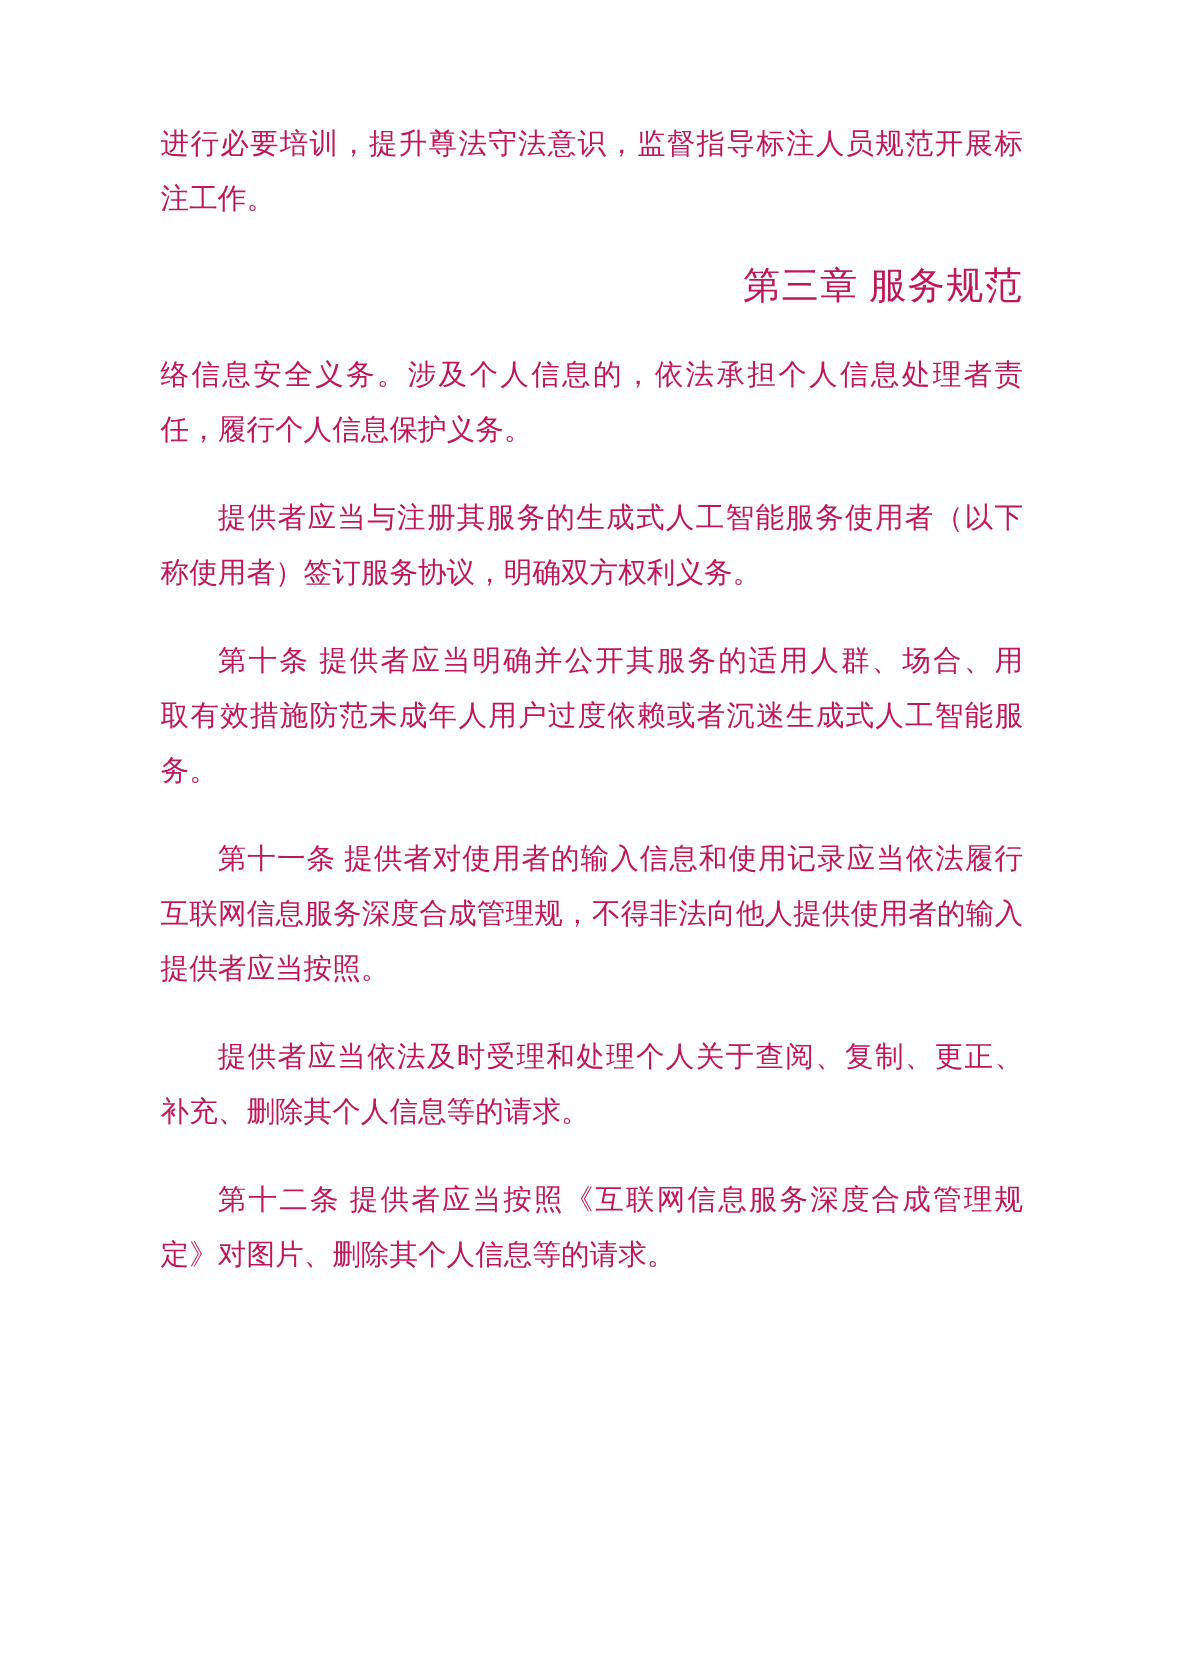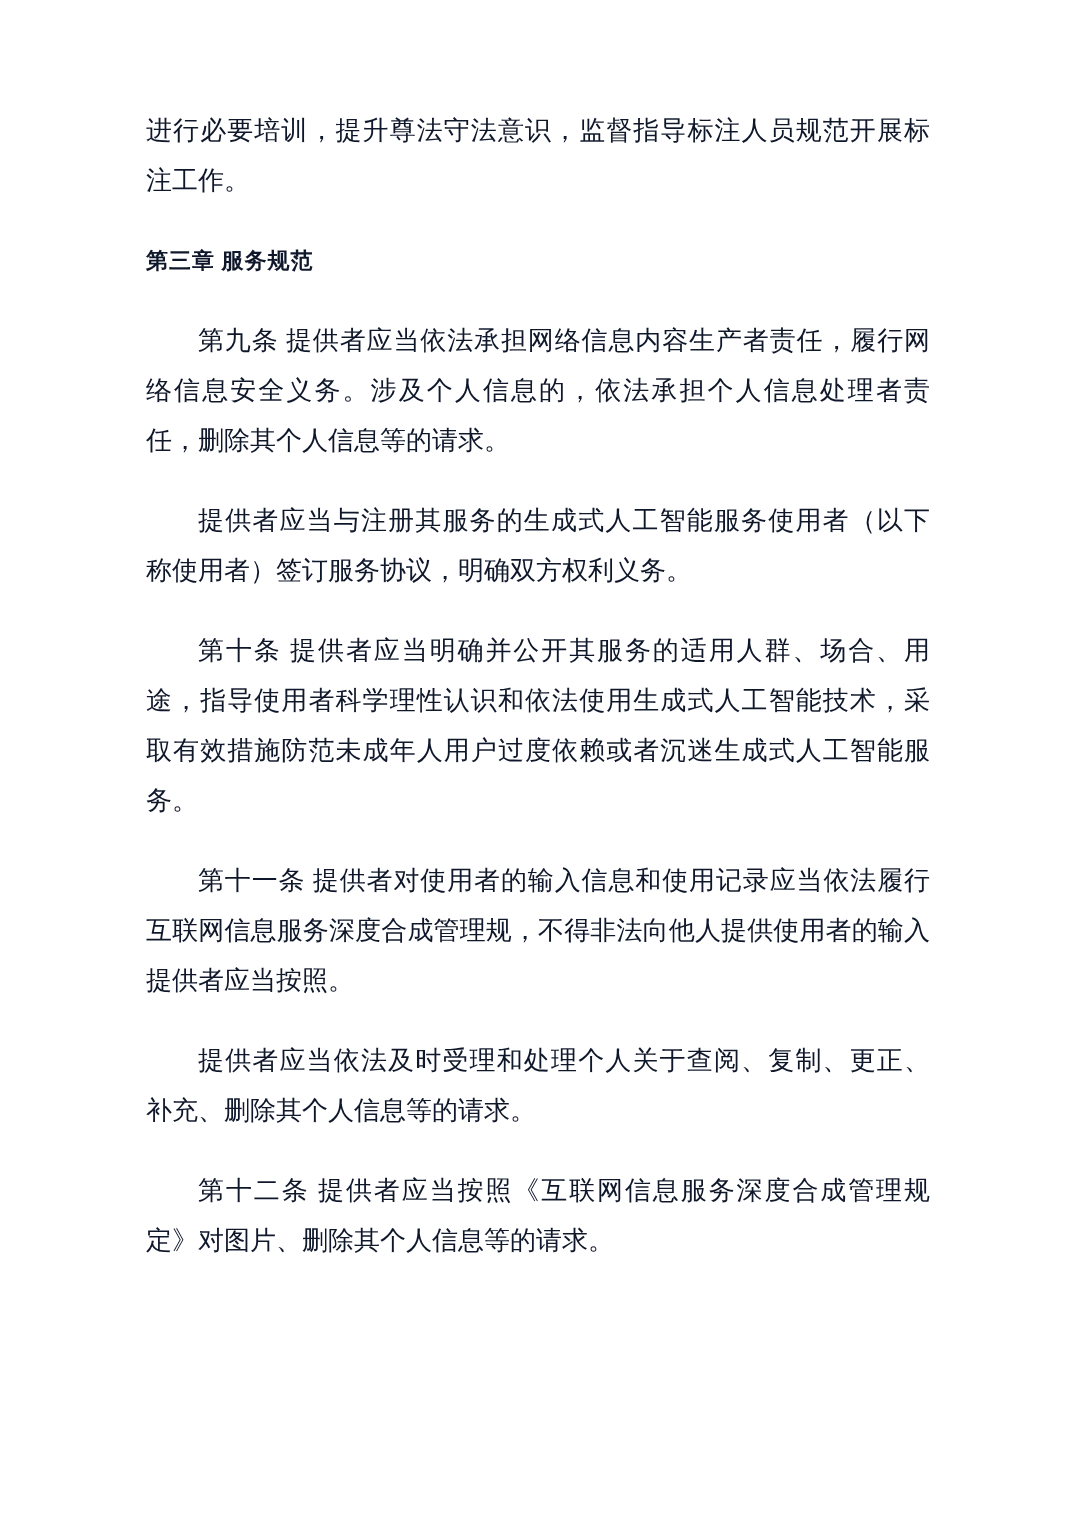--- a/index.html
+++ b/index.html
@@ -33,51 +33,48 @@
     overflow: visible;
   }
   .line.last {
     text-align: right;
     text-align-last: left;
   }
   .para.indent .line.first {
     text-indent: 52px;
   }
   .heading {
-    font-size: 22px;
+    font-size: 34px;
     height: 50px;
     line-height: 50px;
-    text-align: left;
+    text-align: right;
     margin: 25px 0 30px 0;
     letter-spacing: 1px;
-    font-weight: bold;
   }
 </style>
 </head>
 <body>
 
-<div class="page" style="background: rgb(255, 255, 255); color: #0f172a; border-radius: 25px;">
+<div class="page" style="background: rgb(255, 255, 255); color: #be185d; border-radius: 25px;">
   <div>
       <div class="para">
         <div class="line first">进行必要培训，提升尊法守法意识，监督指导标注人员规范开展标</div>
         <div class="line last">注工作。</div>
       </div>
       <div class="heading">第三章 服务规范</div>
       <div class="para indent">
-        <div class="line first">第九条 提供者应当依法承担网络信息内容生产者责任，履行网</div>
         <div class="line">络信息安全义务。涉及个人信息的，依法承担个人信息处理者责</div>
-        <div class="line last">任，删除其个人信息等的请求。</div>
+        <div class="line last">任，履行个人信息保护义务。</div>
       </div>
       <div class="para indent">
         <div class="line first">提供者应当与注册其服务的生成式人工智能服务使用者（以下</div>
         <div class="line last">称使用者）签订服务协议，明确双方权利义务。</div>
       </div>
       <div class="para indent">
         <div class="line first">第十条 提供者应当明确并公开其服务的适用人群、场合、用</div>
-        <div class="line">途，指导使用者科学理性认识和依法使用生成式人工智能技术，采</div>
         <div class="line">取有效措施防范未成年人用户过度依赖或者沉迷生成式人工智能服</div>
         <div class="line last">务。</div>
       </div>
       <div class="para indent">
         <div class="line first">第十一条 提供者对使用者的输入信息和使用记录应当依法履行</div>
         <div class="line">互联网信息服务深度合成管理规，不得非法向他人提供使用者的输入</div>
         <div class="line last">提供者应当按照。</div>
       </div>
       <div class="para indent">
         <div class="line first">提供者应当依法及时受理和处理个人关于查阅、复制、更正、</div>

